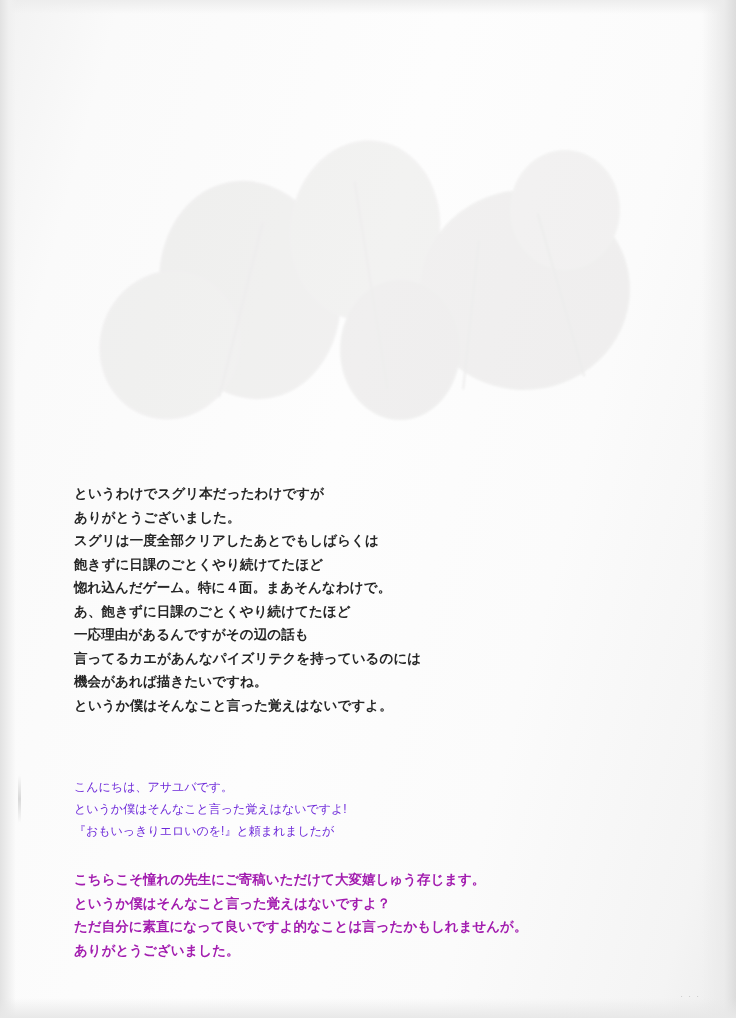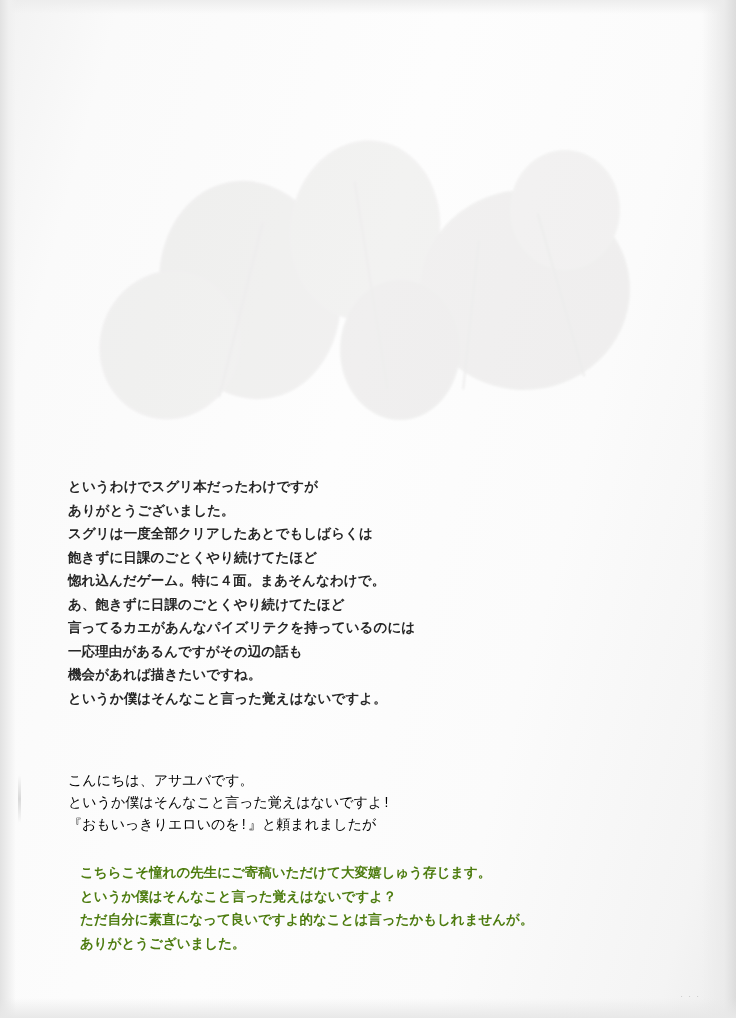--- a/index.html
+++ b/index.html
@@ -80,22 +80,21 @@
   .l1 { left: 200px; top: 100px; width: 2px; height: 180px; transform: rotate(14deg); }
   .l2 { left: 330px; top: 60px;  width: 2px; height: 210px; transform: rotate(-9deg); }
   .l3 { left: 430px; top: 120px; width: 2px; height: 150px; transform: rotate(6deg); }
   .l4 { left: 520px; top: 90px;  width: 2px; height: 170px; transform: rotate(-16deg); }
 
   .text-block {
     position: absolute;
     color: #2d2d2d;
   }
   .para {
-    margin: 4px;
-    font-family: Liberation Mono, monospace;
+    margin: 10px;
   }
   .para .line {
     display: block;
     white-space: pre;
   }
 
   
   .block-main {
     left: 64px;
     top: 472px;
@@ -104,34 +103,34 @@
     line-height: 23.5px;
     font-weight: 700;
     letter-spacing: 0.1px;
     color: #262626;
   }
   
   .block-guest {
     left: 64px;
     top: 766px;
     width: 600px;
-    font-size: 14px;
+    font-size: 12px;
     line-height: 22px;
     font-weight: 400;
-    color: #000000;
+    color: #6d28d9;
   }
   
   .block-reply {
-    left: 76px;
+    left: 64px;
     top: 858px;
     width: 620px;
     font-size: 13.5px;
     line-height: 23.5px;
     font-weight: 700;
-    color: #4d7c0f;
+    color: #a21caf;
   }
   
   .corner-mark {
     position: absolute;
     right: 34px;
     bottom: 16px;
     font-size: 7px;
     color: #c8c8c8;
     letter-spacing: 1px;
   }
@@ -173,22 +172,22 @@
   <div class="spine-tick"></div>
 
   <div class="text-block block-main">
     <p class="para">
       <span class="line">というわけでスグリ本だったわけですが</span>
       <span class="line">ありがとうございました。</span>
       <span class="line">スグリは一度全部クリアしたあとでもしばらくは</span>
       <span class="line">飽きずに日課のごとくやり続けてたほど</span>
       <span class="line">惚れ込んだゲーム。特に４面。まあそんなわけで。</span>
       <span class="line">あ、飽きずに日課のごとくやり続けてたほど</span>
+      <span class="line">一応理由があるんですがその辺の話も</span>
       <span class="line">言ってるカエがあんなパイズリテクを持っているのには</span>
-      <span class="line">一応理由があるんですがその辺の話も</span>
       <span class="line">機会があれば描きたいですね。</span>
       <span class="line">というか僕はそんなこと言った覚えはないですよ。</span>
     </p>
   </div>
 
   <div class="text-block block-guest">
     <p class="para">
       <span class="line">こんにちは、アサユバです。</span>
       <span class="line">というか僕はそんなこと言った覚えはないですよ!</span>
       <span class="line">『おもいっきりエロいのを!』と頼まれましたが</span>

